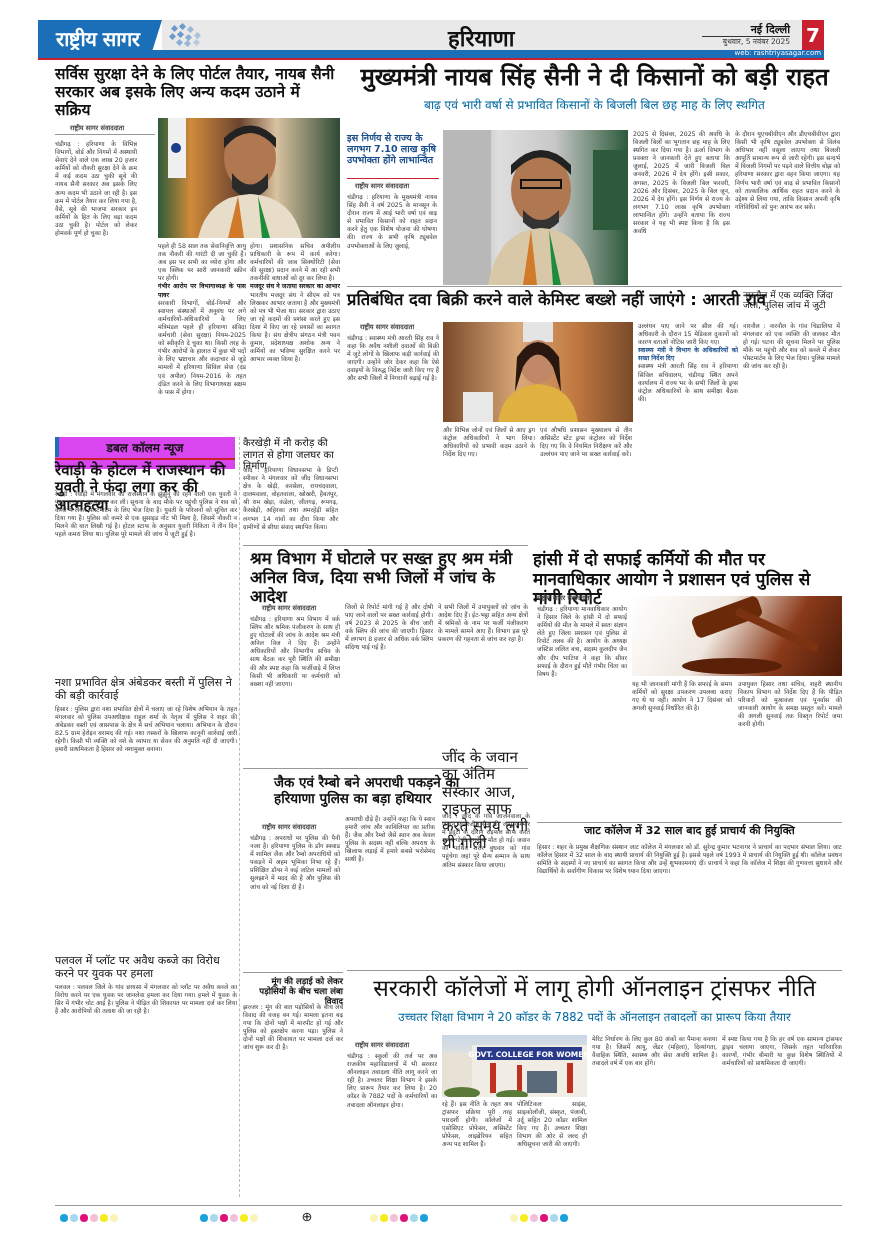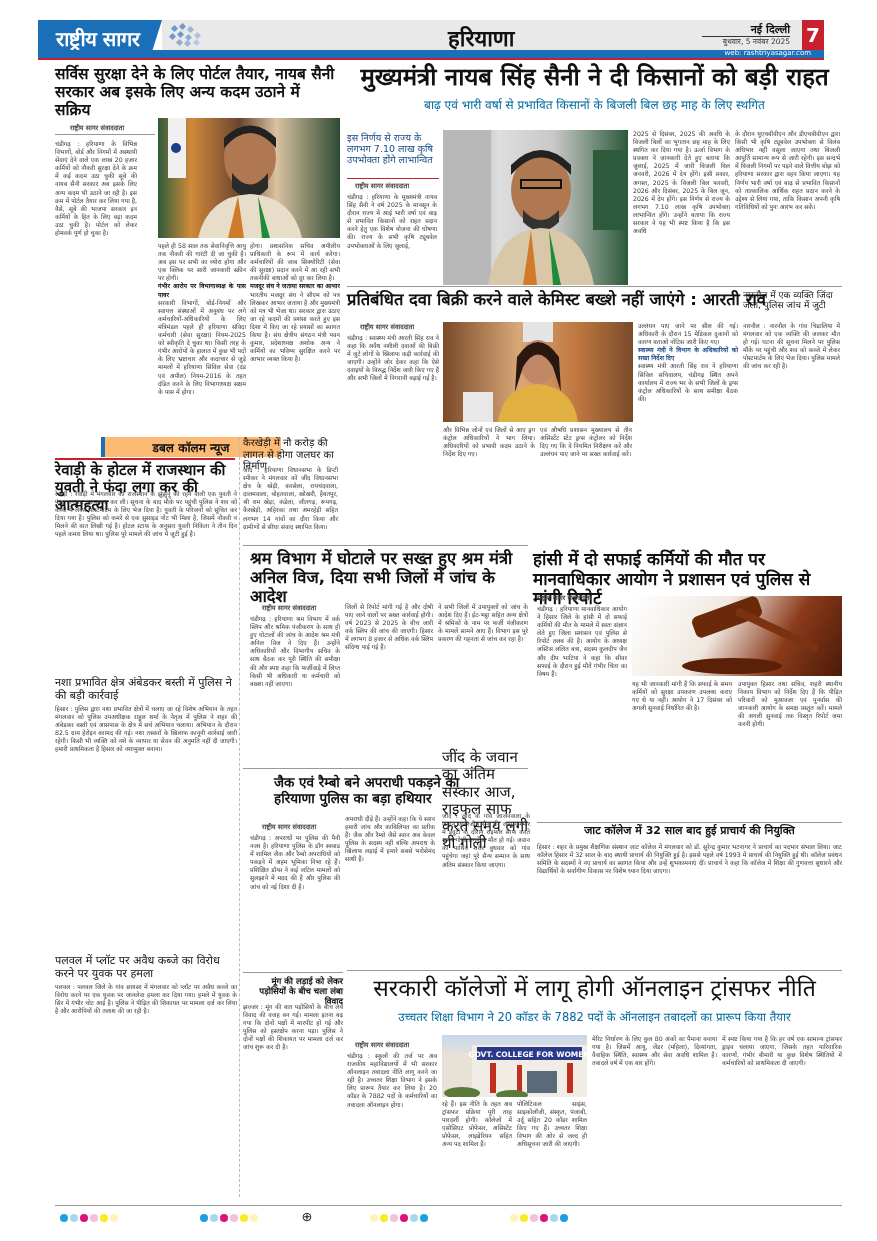--- a/index.html
+++ b/index.html
@@ -11,33 +11,33 @@
   .mh-brand { position: absolute; left: 18px; top: 5px; color: #fff; font-size: 20px; font-weight: bold; letter-spacing: -0.5px; }
   .mh-diag { position: absolute; left: 112px; top: 0; width: 0; height: 0; border-top: 38px solid #1b6fb8; border-right: 12px solid transparent; }
   .mh-gray { position: absolute; left: 124px; top: 0; width: 640px; height: 30px; background: #e9e9ea; }
   .mh-dots { position: absolute; left: 130px; top: 4px; width: 50px; height: 22px; }
   .mh-dots span { position: absolute; width: 5px; height: 5px; background: #4e86c4; transform: rotate(45deg); opacity: .8; }
   .mh-section { position: absolute; left: 410px; top: 2px; font-size: 22px; font-weight: bold; color: #111; }
   .mh-city { position: absolute; left: 664px; top: 1px; font-size: 11px; font-weight: bold; color: #111; border-bottom: 1px solid #333; width: 88px; text-align: right; }
   .mh-date { position: absolute; left: 664px; top: 16px; font-size: 7.5px; color: #333; width: 88px; text-align: right; }
   .mh-num { position: absolute; left: 764px; top: 0; width: 22px; height: 30px; background: #c8202f; color: #fff; font-size: 20px; font-weight: bold; text-align: center; line-height: 30px; }
   .mh-bar { position: absolute; left: 0; top: 30px; width: 786px; height: 8px; background: #1b6fb8; }
-  .mh-web { position: absolute; left: 640px; top: 28px; width: 146px; height: 10px; color: #fff; font-size: 7px; text-align: right; padding-right: 13px; line-height: 10px; }
+  .mh-web { position: absolute; left: 640px; top: 28px; width: 146px; height: 10px; color: #fff; font-size: 7px; text-align: right; padding-right: 3px; line-height: 10px; }
   .mh-redline { position: absolute; left: 0; top: 38px; width: 786px; height: 2px; background: #c8202f; }
 
   .h { position: absolute; font-weight: bold; color: #111; line-height: 1.15; }
   .sub { position: absolute; color: #0369a1; line-height: 1.2; }
   .byline { position: absolute; font-size: 6.5px; color: #444; font-weight: bold; }
   .col { position: absolute; font-size: 6.2px; line-height: 8.1px; color: #333; text-align: justify; overflow: hidden; }
   .col b { color: #111; }
   .photo { position: absolute; overflow: hidden; }
   .rule { position: absolute; background: #999; }
   .vdash { position: absolute; border-left: 1px dashed #bbb; }
 
-  .dc-box { position: absolute; left: 55px; top: 437px; width: 180px; height: 20px; background: #fdba74; margin-left: 46px; }
+  .dc-box { position: absolute; left: 55px; top: 437px; width: 180px; height: 32px; background: #d946ef; }
   .dc-mark { position: absolute; left: 0; top: 0; width: 4px; height: 20px; background: #1b6fb8; }
   .dc-title { position: absolute; left: 0; top: 2px; width: 180px; text-align: center; font-size: 12px; font-weight: bold; color: #111; }
   .dc-red { position: absolute; left: 55px; top: 458px; width: 180px; height: 2px; background: #c8202f; }
 
   .regmarks { position: absolute; top: 1214px; left: 0; width: 877px; height: 14px; }
   .dot { position: absolute; width: 8px; height: 8px; border-radius: 50%; }
   .crosshair { position: absolute; left: 300px; top: 1210px; width: 14px; height: 14px; font-size: 13px; line-height: 14px; text-align: center; color: #111; }
 </style>
 </head>
 <body>
@@ -91,21 +91,21 @@
   <span>सरकारी विभागों, बोर्ड-निगमों और स्वायत्त संस्थाओं में अनुबंध पर लगे कर्मचारियों-अधिकारियों के लिए मंत्रिमंडल पहले ही हरियाणा संविदा कर्मचारी (सेवा सुरक्षा) नियम-2025 को स्वीकृति दे चुका था। किसी तरह के गंभीर आरोपों के हालात में कुछ भी पदों के लिए भ्रष्टाचार और कदाचार से जुड़े मामलों में हरियाणा सिविल सेवा (दंड एवं अपील) नियम-2016 के तहत दंडित करने के लिए विभागाध्यक्ष सक्षम के पास में होगा।</span>
 </div>
 <div class="col" style="left:250px;top:242px;width:90px;height:190px;">
   <span>होगा। प्रशासनिक सचिव अपीलीय प्राधिकारी के रूप में कार्य करेगा। कर्मचारियों की जाब सिक्योरिटी (सेवा की सुरक्षा) प्रदान करने में आ रही सभी तकनीकी बाधाओं को दूर कर लिया है।</span><br>
   <b>मजदूर संघ ने जताया सरकार का आभार</b><br>
   <span>भारतीय मजदूर संघ ने सीएम को पत्र लिखकर आभार जताया है और मुख्यमंत्री को पत्र भी भेजा था। सरकार द्वारा उठाए जा रहे कदमों की प्रशंसा करते हुए इस दिशा में किए जा रहे प्रयासों का स्वागत किया है। संघ क्षेत्रीय संगठन मंत्री पवन कुमार, प्रदेशाध्यक्ष अशोक अन्य ने कर्मियों का भविष्य सुरक्षित करने पर आभार व्यक्त किया है।</span>
 </div>
 
 <div class="h" style="left:347px;top:64px;width:495px;font-size:24px;text-align:center;white-space:nowrap;">मुख्यमंत्री नायब सिंह सैनी ने दी किसानों को बड़ी राहत</div>
 <div class="sub" style="left:347px;top:98px;width:495px;font-size:12px;text-align:center;white-space:nowrap;">बाढ़ एवं भारी वर्षा से प्रभावित किसानों के बिजली बिल छह माह के लिए स्थगित</div>
-<div class="h" style="left:347px;top:133px;width:95px;font-size:9.5px;font-weight:normal;color:#1b4e8a;">इस निर्णय से राज्य के लगभग 7.10 लाख कृषि उपभोक्ता होंगे लाभान्वित</div>
+<div class="h" style="left:347px;top:133px;width:95px;font-size:9.5px;font-weight:bold;color:#1b4e8a;">इस निर्णय से राज्य के लगभग 7.10 लाख कृषि उपभोक्ता होंगे लाभान्वित</div>
 <div class="rule" style="left:347px;top:178px;width:92px;height:1px;background:#c8202f;"></div>
 <div class="byline" style="left:355px;top:181px;">राष्ट्रीय सागर संवाददाता</div>
 <div class="col" style="left:347px;top:193px;width:90px;height:90px;">चंडीगढ़ : हरियाणा के मुख्यमंत्री नायब सिंह सैनी ने वर्ष 2025 के मानसून के दौरान राज्य में आई भारी वर्षा एवं बाढ़ से प्रभावित किसानों को राहत प्रदान करने हेतु एक विशेष योजना की घोषणा की। राज्य के सभी कृषि ट्यूबवेल उपभोक्ताओं के लिए जुलाई,</div>
 <div class="photo" style="left:443px;top:130px;width:185px;height:155px;background:linear-gradient(90deg,#8a8a8a 0%,#dedede 30%,#c8c8c8 60%,#2c5a3a 100%);">
   <svg width="185" height="155">
     <rect x="0" y="0" width="48" height="155" fill="#b8b8b8"></rect>
     <ellipse cx="98" cy="60" rx="30" ry="36" fill="#b07850"></ellipse>
     <path d="M68 45 Q98 10 128 45 L128 35 Q98 5 68 35Z" fill="#222"></path>
     <rect x="78" y="50" width="40" height="8" fill="none" stroke="#111" stroke-width="2"></rect>
     <path d="M80 80 Q98 100 116 80 L116 92 Q98 110 80 92Z" fill="#333"></path>

